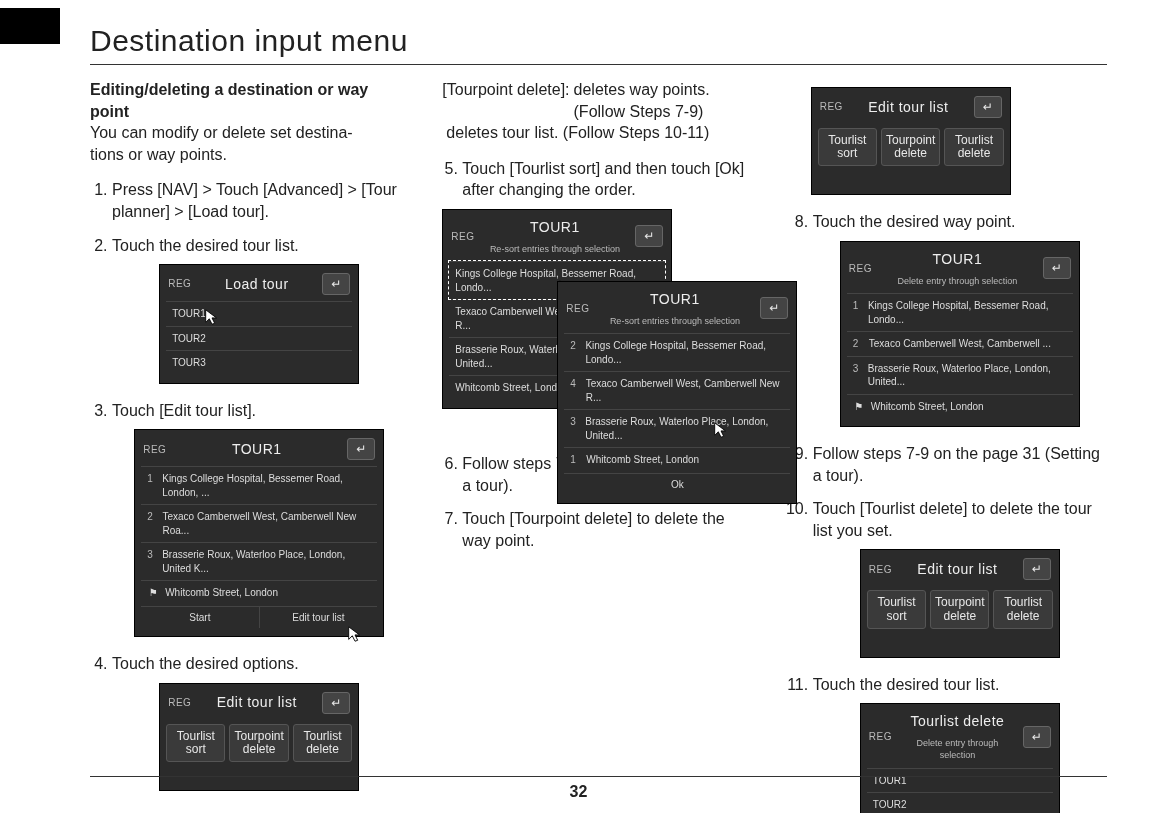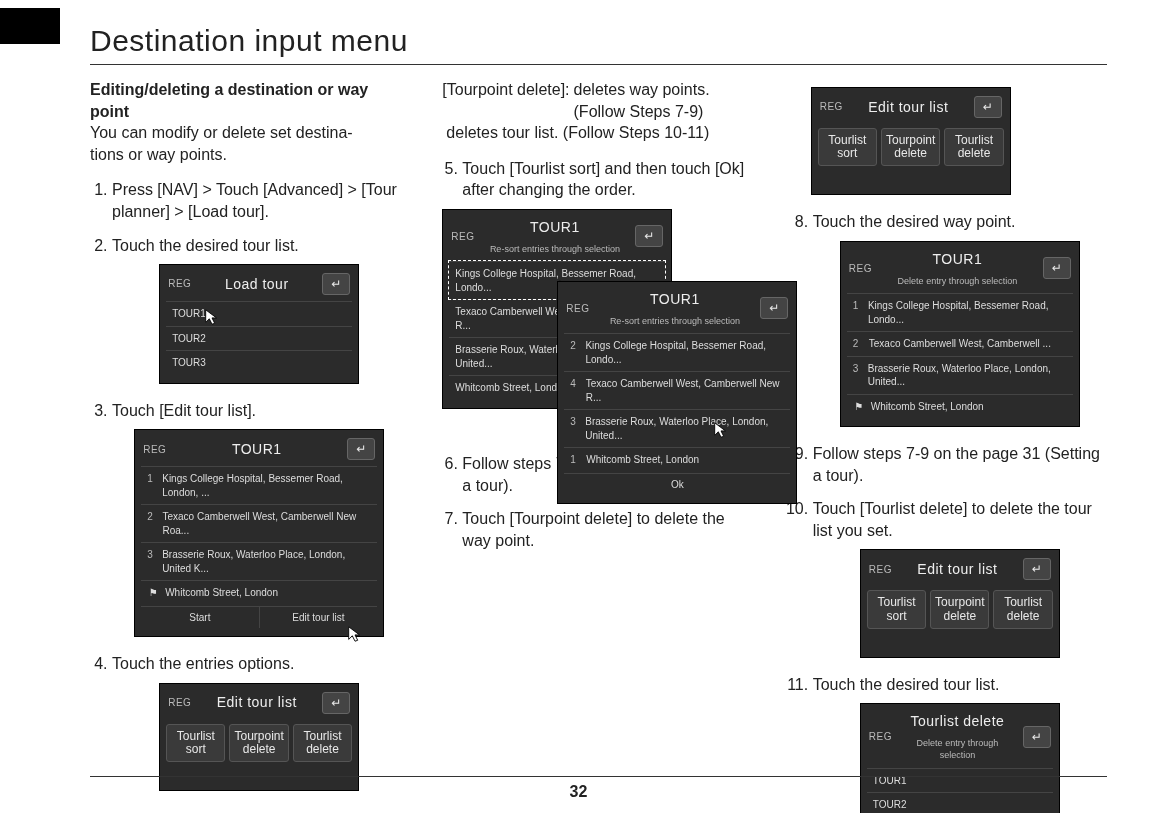--- a/index.html
+++ b/index.html
@@ -252,21 +252,21 @@
               </div>
             </div>
             <div class="cursor" style="right:20px; bottom:-6px;">
               <svg viewBox="0 0 20 20">
                   <path d="M3 2 L3 16 L7 12 L10 18 L13 17 L10 11 L15 11 Z" fill="#fff" stroke="#000" stroke-width="1"></path>
                 </svg>
             </div>
           </div>
         </li>
         <li>
-          <span>Touch the entries options.</span>
+          <span>Touch the desired options.</span>
           
           <div class="shot" style="width:200px;">
             <div class="device">
               <div class="dev-hdr">
                 <span class="dev-reg">REG</span>
                 <div class="dev-title-wrap"><span class="dev-title">Edit tour list</span></div>
                 <span class="dev-back">↵</span>
               </div>
               <div class="dev-3btns">
                 <div class="dev-btn" style="white-space:pre-line;">Tourlist

